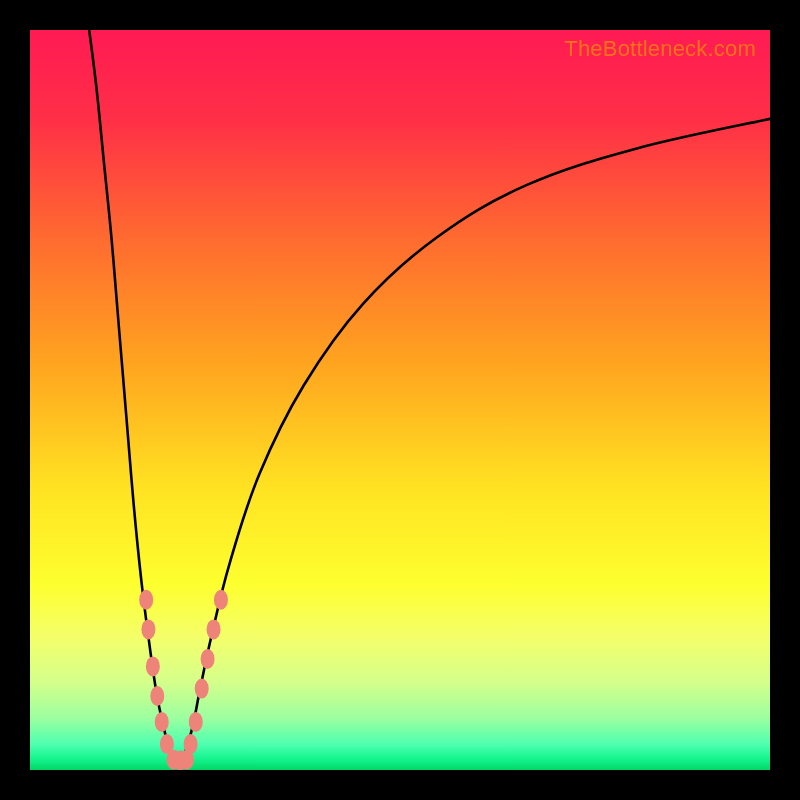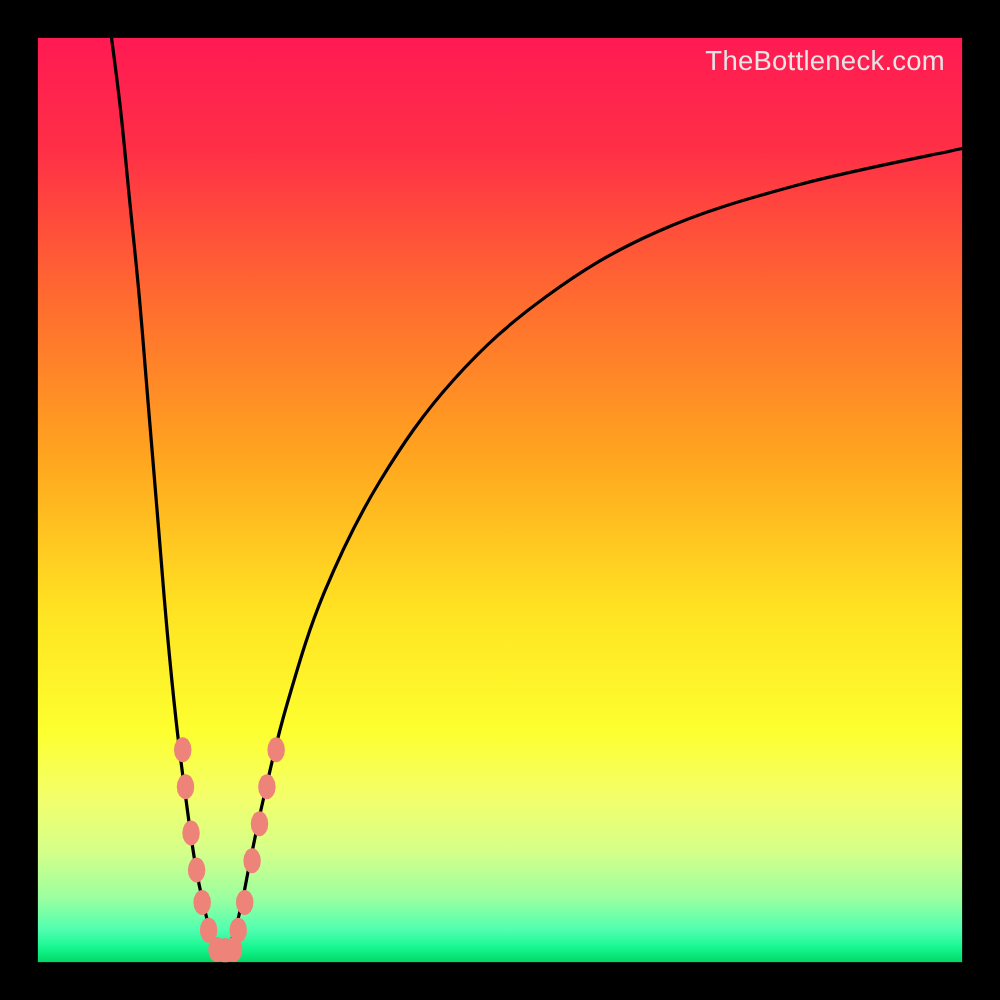--- a/index.html
+++ b/index.html
@@ -29,21 +29,21 @@
     position: absolute;
     left: 0;
     top: 0;
     width: 100%;
     height: 100%;
   }
   .watermark {
     position: absolute;
     top: 6px;
     right: 14px;
-    color: #e5e5e5;
+    color: #f97316;
     font-size: 22px;
     font-weight: 500;
     letter-spacing: 0.2px;
     user-select: none;
     z-index: 5;
   }
   svg.curves {
     position: absolute;
     left: 0;
     top: 0;

